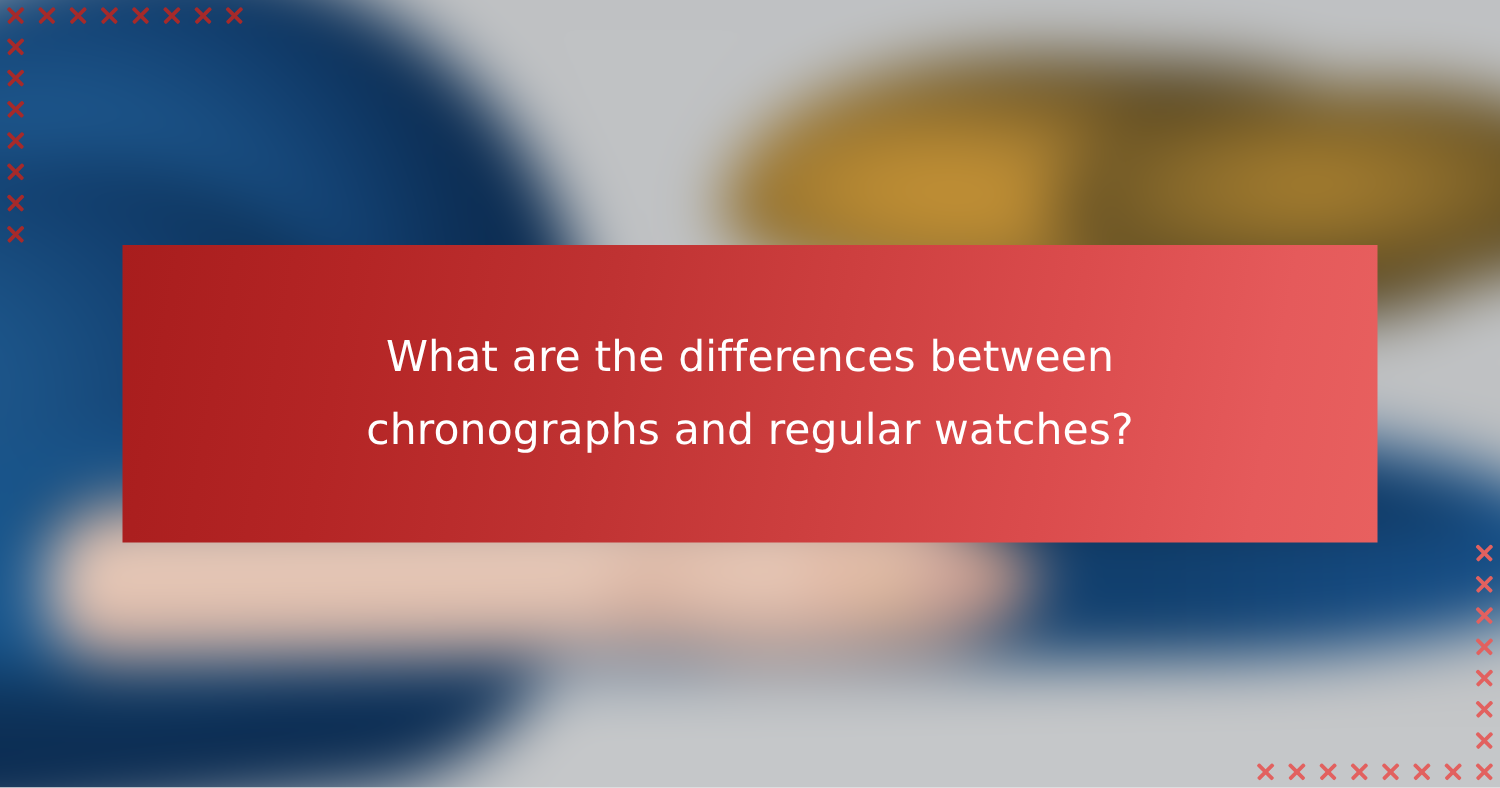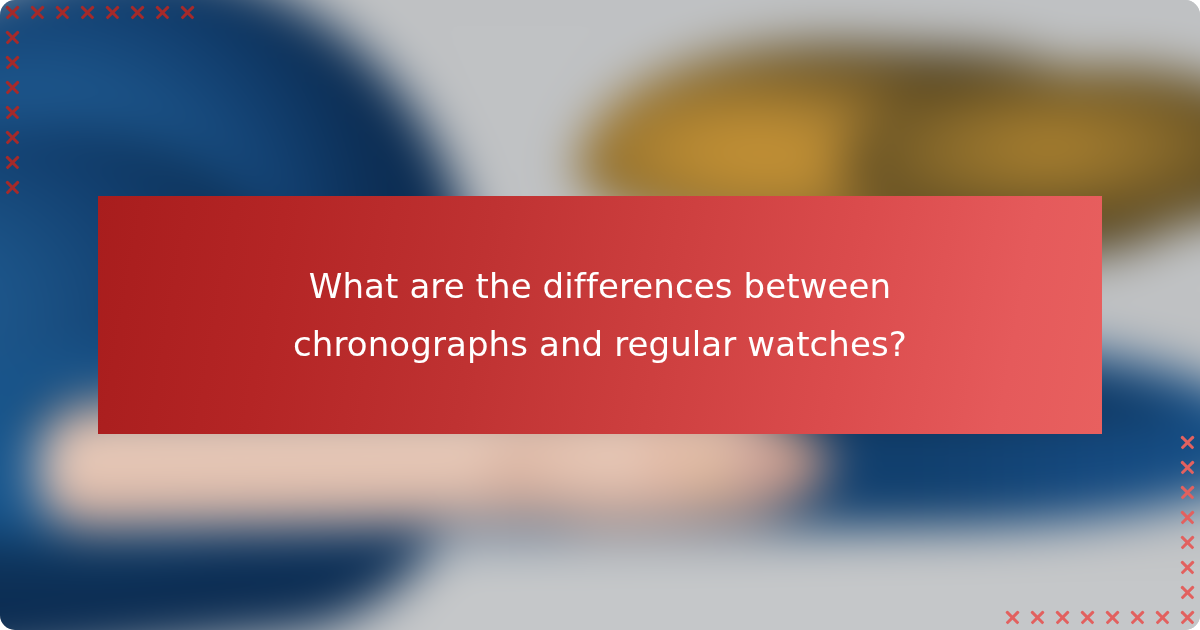--- a/index.html
+++ b/index.html
@@ -11,21 +11,20 @@
   body {
     font-family: "Liberation Sans", sans-serif;
   }
 
   #stage {
     position: relative;
     width: 1200px;
     height: 630px;
     overflow: hidden;
     background: #c2c4c6;
-    border-radius: 15px;
   }
 
   
   .photo {
     position: absolute;
     inset: 0;
     overflow: hidden;
   }
   .photo-layer {
     position: absolute;

